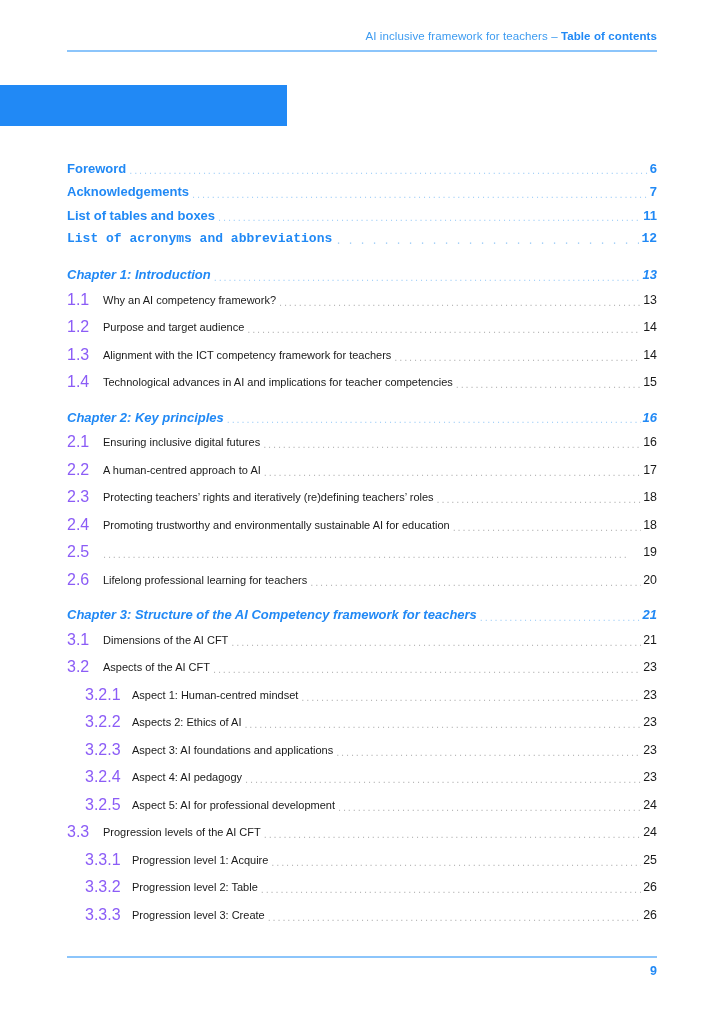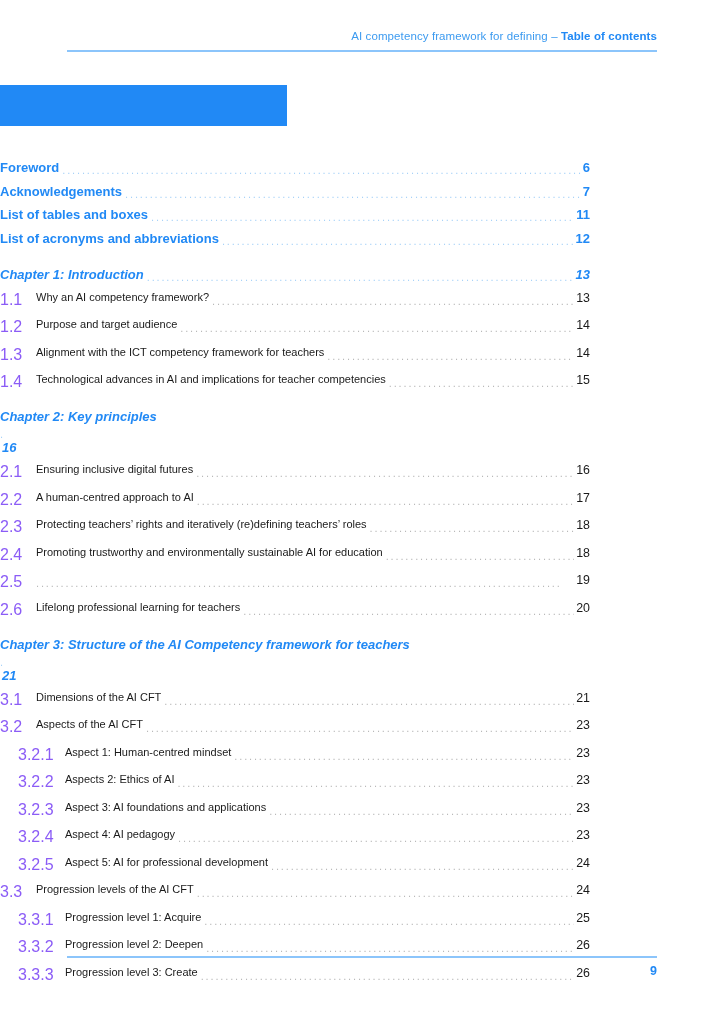--- a/index.html
+++ b/index.html
@@ -69,22 +69,23 @@
   .toc {
     position: absolute;
     left: 0;
     top: 160px;
     width: 725px;
   }
 
   .toc-row {
     position: relative;
     display: flex;
-    align-items: flex-start;
+    align-items: center;
     width: 590px;
+    margin-left: 67px;
     white-space: nowrap;
   }
 
   .toc-num {
     flex: 0 0 auto;
     font-size: 16px;
     color: #8b5cf6;
   }
   .toc-label {
     flex: 0 0 auto;
@@ -148,30 +149,30 @@
     width: 36px;
   }
   
   .row-l3 .toc-num {
     width: 47px;
     margin-left: 18px;
   }
 
   .gap-before-chapter {
     margin-top: 18px;
-    flex-direction: column;
   }
   .row-l2, .row-l3 {
     margin-bottom: 9.5px;
   }
   .row-chapter {
     margin-bottom: 8px;
   }
   .front-block-gap {
     margin-bottom: 20px;
+    font-family: Liberation Mono, monospace;
   }
 
   
   .page-footer {
     position: absolute;
     left: 0;
     bottom: 36px;
     width: 725px;
     height: 32px;
   }
@@ -190,21 +191,21 @@
     font-size: 12.5px;
     font-weight: bold;
     color: #2189f5;
   }
 </style>
 </head>
 <body>
 
 <div class="page-header">
   <div class="header-text">
-    <span>AI competency framework for defining – </span><span class="header-bold">Table of contents</span>
+    <span>AI inclusive framework for teachers – </span><span class="header-bold">Table of contents</span>
   </div>
   <div class="header-rule"></div>
 </div>
 
 <div class="title-banner"></div>
 <div class="title-banner-text">Table of contents</div>
 
 <div class="toc">
     <div class="toc-row row-front">
       <span class="toc-label">Foreword</span>
@@ -349,21 +350,21 @@
       <span class="toc-page">24</span>
     </div>
     <div class="toc-row row-l3">
       <span class="toc-num">3.3.1</span>
       <span class="toc-label">Progression level 1: Acquire</span>
       <span class="toc-leader"></span>
       <span class="toc-page">25</span>
     </div>
     <div class="toc-row row-l3">
       <span class="toc-num">3.3.2</span>
-      <span class="toc-label">Progression level 2: Deepen</span>
+      <span class="toc-label">Progression level 2: Table</span>
       <span class="toc-leader"></span>
       <span class="toc-page">26</span>
     </div>
     <div class="toc-row row-l3">
       <span class="toc-num">3.3.3</span>
       <span class="toc-label">Progression level 3: Create</span>
       <span class="toc-leader"></span>
       <span class="toc-page">26</span>
     </div>
   </div>

